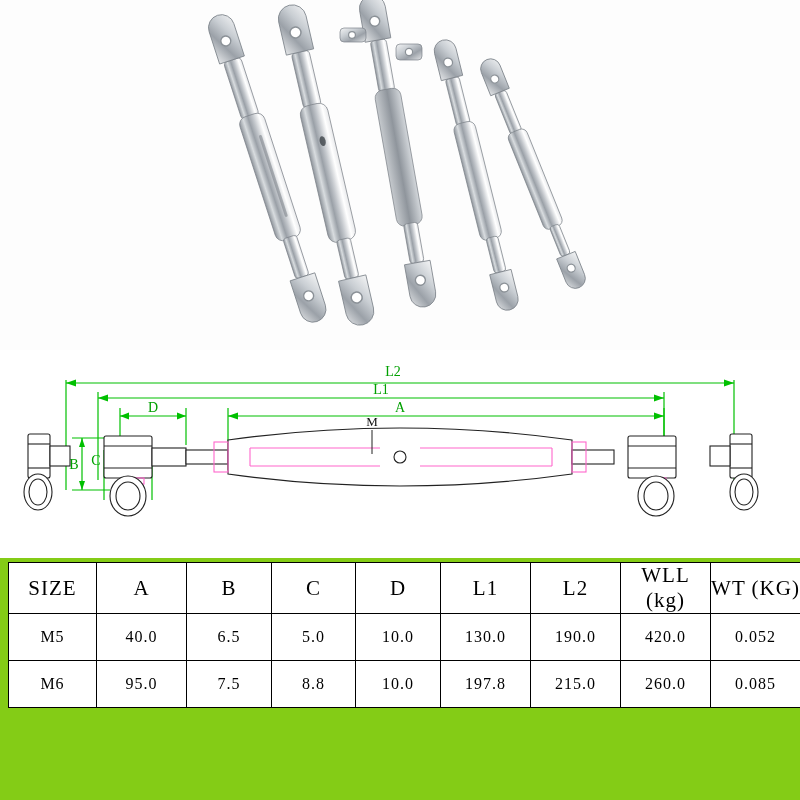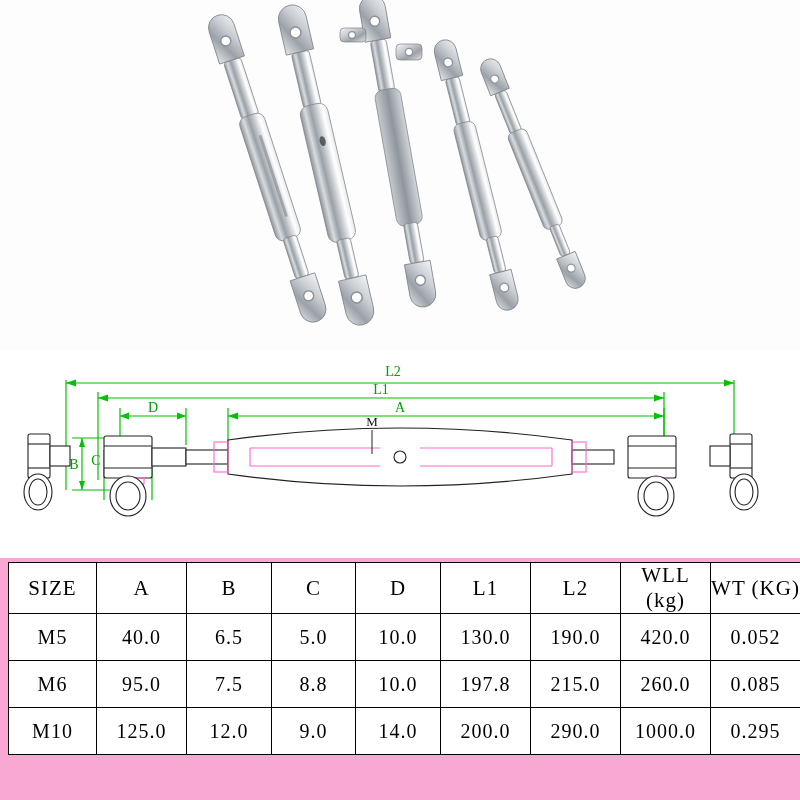--- a/index.html
+++ b/index.html
@@ -11,21 +11,21 @@
     width: 800px;
     height: 800px;
     font-family: "Liberation Serif", serif;
     overflow: hidden;
     position: relative;
   }
   .page {
     width: 800px;
     height: 800px;
     position: relative;
-    background: #f9a8d4;
+    background: #84cc16;
   }
 
   
   .photo {
     position: absolute;
     left: 0; top: 0;
     width: 800px; height: 350px;
     background: #fdfdfd;
     overflow: hidden;
   }
@@ -47,21 +47,21 @@
   }
   table.spec {
     border-collapse: collapse;
     width: 784px;
     table-layout: fixed;
   }
   table.spec td, table.spec th {
     border: 1px solid #000;
     text-align: center;
     font-weight: normal;
-    font-size: 20px;
+    font-size: 16px;
     font-family: "Liberation Serif", serif;
     letter-spacing: 1px;
     padding: 0;
     height: 46px;
     color: #000;
     background: #fff;
   }
   table.spec tr:first-child td {
     font-size: 21px;
   }
@@ -315,28 +315,17 @@
           <td>M6</td>
           <td>95.0</td>
           <td>7.5</td>
           <td>8.8</td>
           <td>10.0</td>
           <td>197.8</td>
           <td>215.0</td>
           <td>260.0</td>
           <td>0.085</td>
         </tr>
-        <tr>
-          <td>M10</td>
-          <td>125.0</td>
-          <td>12.0</td>
-          <td>9.0</td>
-          <td>14.0</td>
-          <td>200.0</td>
-          <td>290.0</td>
-          <td>1000.0</td>
-          <td>0.295</td>
-        </tr>
       </tbody>
     </table>
   </div>
 
 </div>
 
 </body></html>

